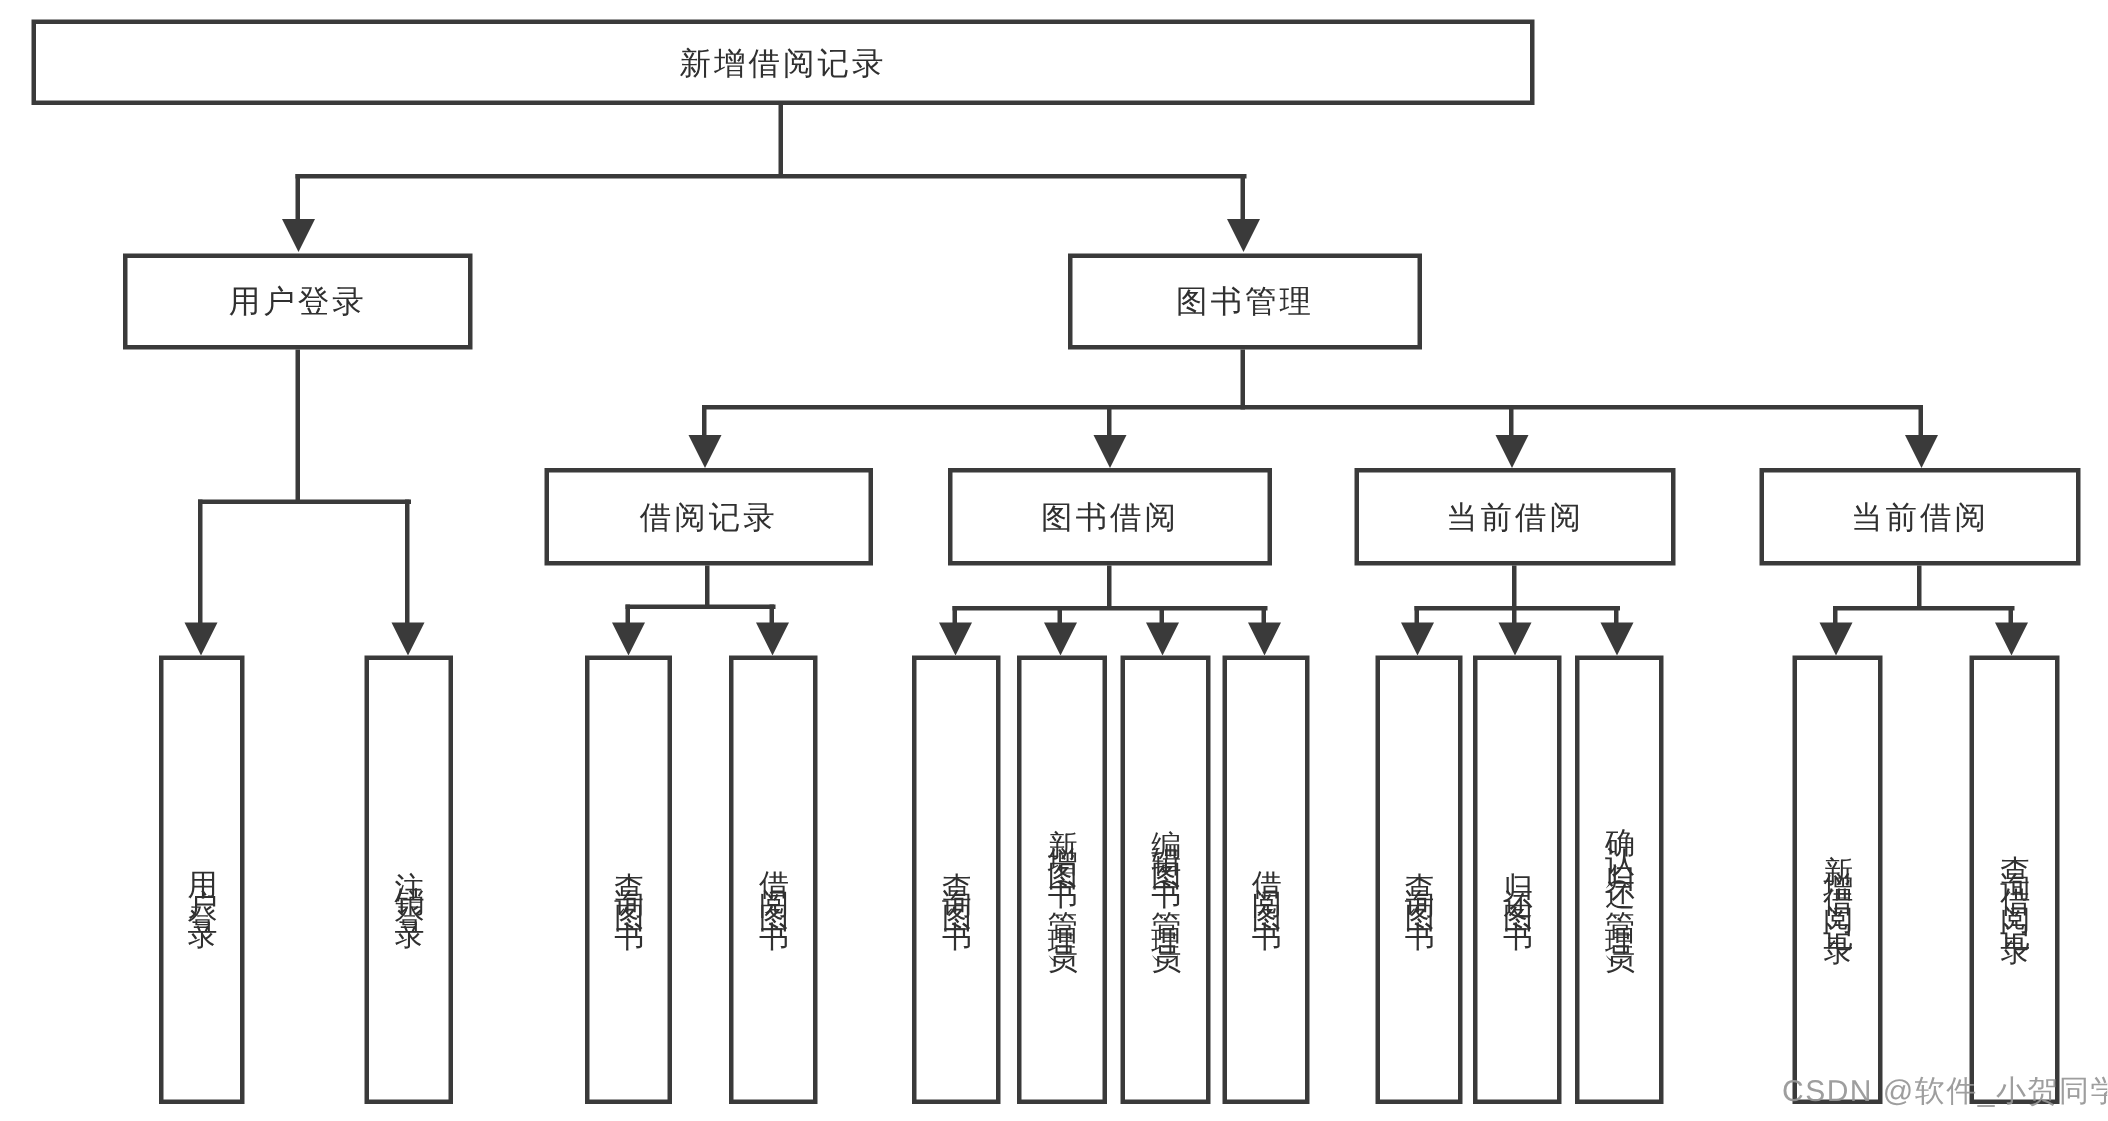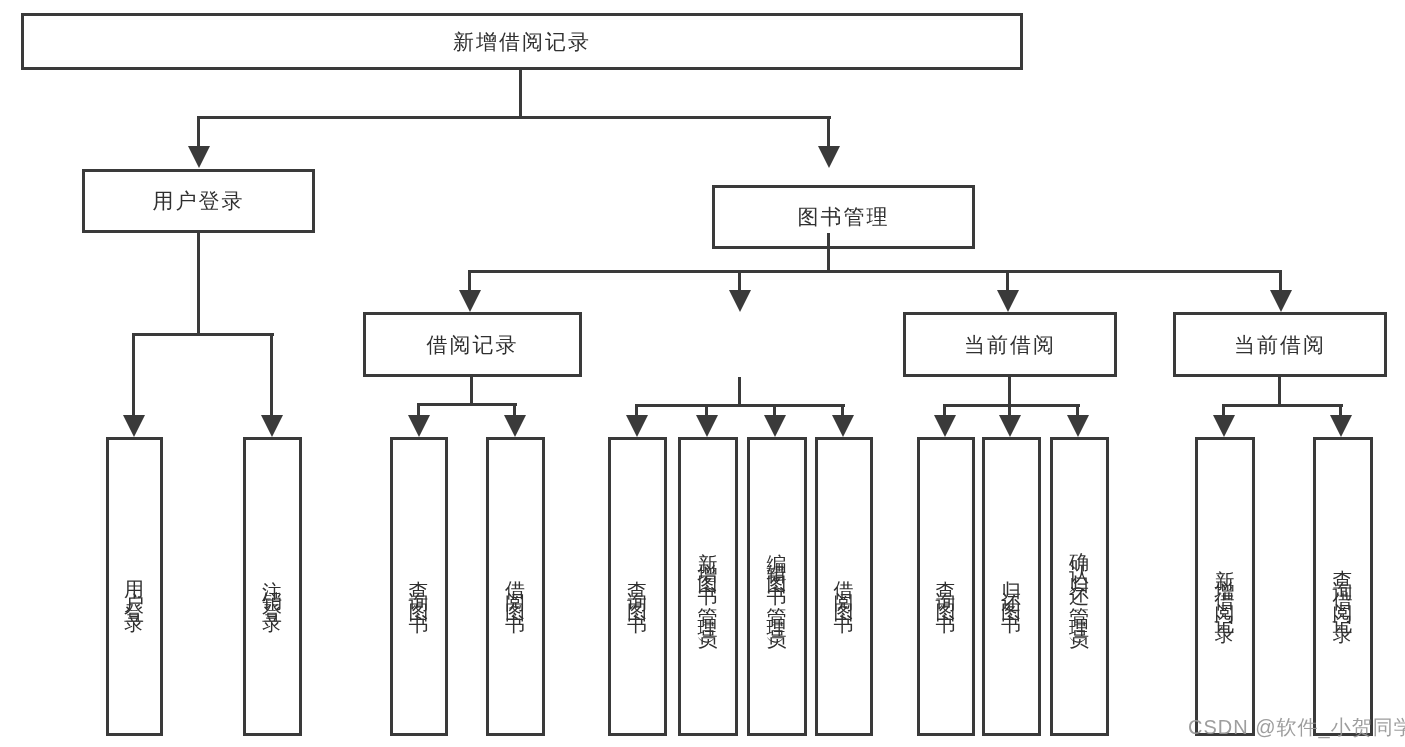--- a/index.html
+++ b/index.html
@@ -44,41 +44,42 @@
   <div class="box" style="left:21px; top:13px; width:1002px; height:57px;">新增借阅记录</div>
 
   <div class="v" style="left:519px; top:70px;  height:48px;"></div>
   <div class="h" style="left:197px; top:116px; width:634px;"></div>
   <div class="v" style="left:197px; top:116px; height:32px;"></div>
   <div class="a" style="left:188px; top:146px;"></div>
   <div class="v" style="left:827px; top:116px; height:32px;"></div>
   <div class="a" style="left:818px; top:146px;"></div>
 
   <div class="box" style="left:82px;  top:169px; width:233px; height:64px;">用户登录</div>
-  <div class="box" style="left:712px; top:185px; width:263px; height:64px;">图书管理</div>
+  <div class="box" style="left:712px; top:169px; width:236px; height:64px;">图书管理</div>
 
   <div class="v" style="left:197px; top:233px; height:103px;"></div>
   <div class="h" style="left:132px; top:333px; width:142px;"></div>
   <div class="v" style="left:132px; top:333px; height:84px;"></div>
   <div class="a" style="left:123px; top:415px;"></div>
   <div class="v" style="left:270px; top:333px; height:84px;"></div>
   <div class="a" style="left:261px; top:415px;"></div>
 
   <div class="v" style="left:827px;  top:233px; height:40px;"></div>
   <div class="h" style="left:468px;  top:270px; width:814px;"></div>
   <div class="v" style="left:468px;  top:270px; height:22px;"></div>
   <div class="a" style="left:459px;  top:290px;"></div>
   <div class="v" style="left:738px;  top:270px; height:22px;"></div>
   <div class="a" style="left:729px;  top:290px;"></div>
   <div class="v" style="left:1006px; top:270px; height:22px;"></div>
   <div class="a" style="left:997px;  top:290px;"></div>
   <div class="v" style="left:1279px; top:270px; height:22px;"></div>
   <div class="a" style="left:1270px; top:290px;"></div>
 
   <div class="box" style="left:363px;  top:312px; width:219px; height:65px;">借阅记录</div>
+  <div class="box" style="left:632px;  top:312px; width:216px; height:65px;">图书借阅</div>
   <div class="box" style="left:903px;  top:312px; width:214px; height:65px;">当前借阅</div>
   <div class="box" style="left:1173px; top:312px; width:214px; height:65px;">当前借阅</div>
 
   <div class="v" style="left:470px; top:377px; height:29px;"></div>
   <div class="h" style="left:417px; top:403px; width:100px;"></div>
   <div class="v" style="left:417px; top:403px; height:14px;"></div>
   <div class="a" style="left:408px; top:415px;"></div>
   <div class="v" style="left:513px; top:403px; height:14px;"></div>
   <div class="a" style="left:504px; top:415px;"></div>
 

